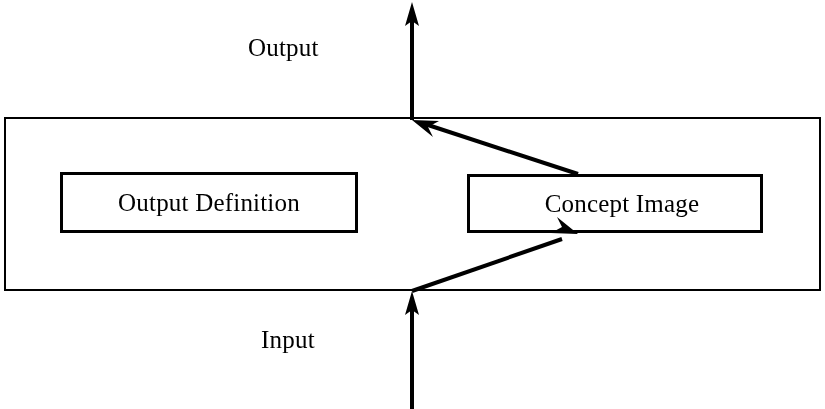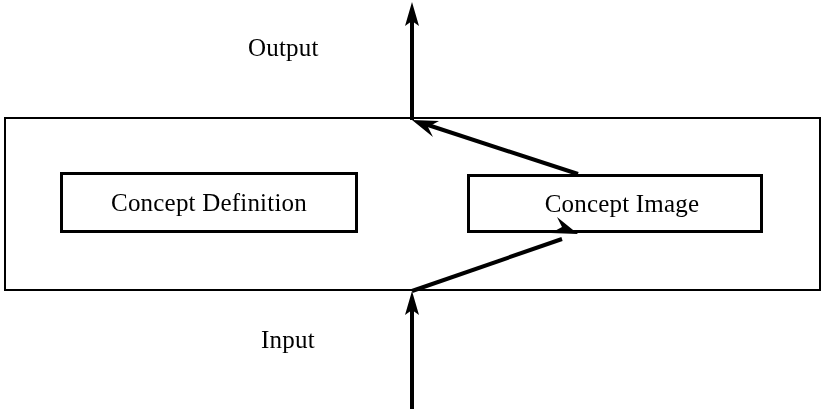--- a/index.html
+++ b/index.html
@@ -101,21 +101,21 @@
 
     <line x1="578" y1="174" x2="428" y2="125" stroke="#000000" stroke-width="4"></line>
     <polygon points="412,120 439,121 428,127 433,137" fill="#000000"></polygon>
 
     <line x1="412" y1="291" x2="562" y2="239" stroke="#000000" stroke-width="4"></line>
     <polygon points="578,234 551,233 562,227 557,217" fill="#000000"></polygon>
   </svg>
 
   <div class="layer-text">
 
-    <div id="label-concept-definition" class="node-label">Concept Definition</div>
+    <div id="label-concept-definition" class="node-label">Output Definition</div>
 
     <div id="label-concept-image" class="node-label">Concept Image</div>
 
     <div id="label-output" class="flow-label">Output</div>
 
     <div id="label-input" class="flow-label">Input</div>
 
   </div>
 </div>
 

